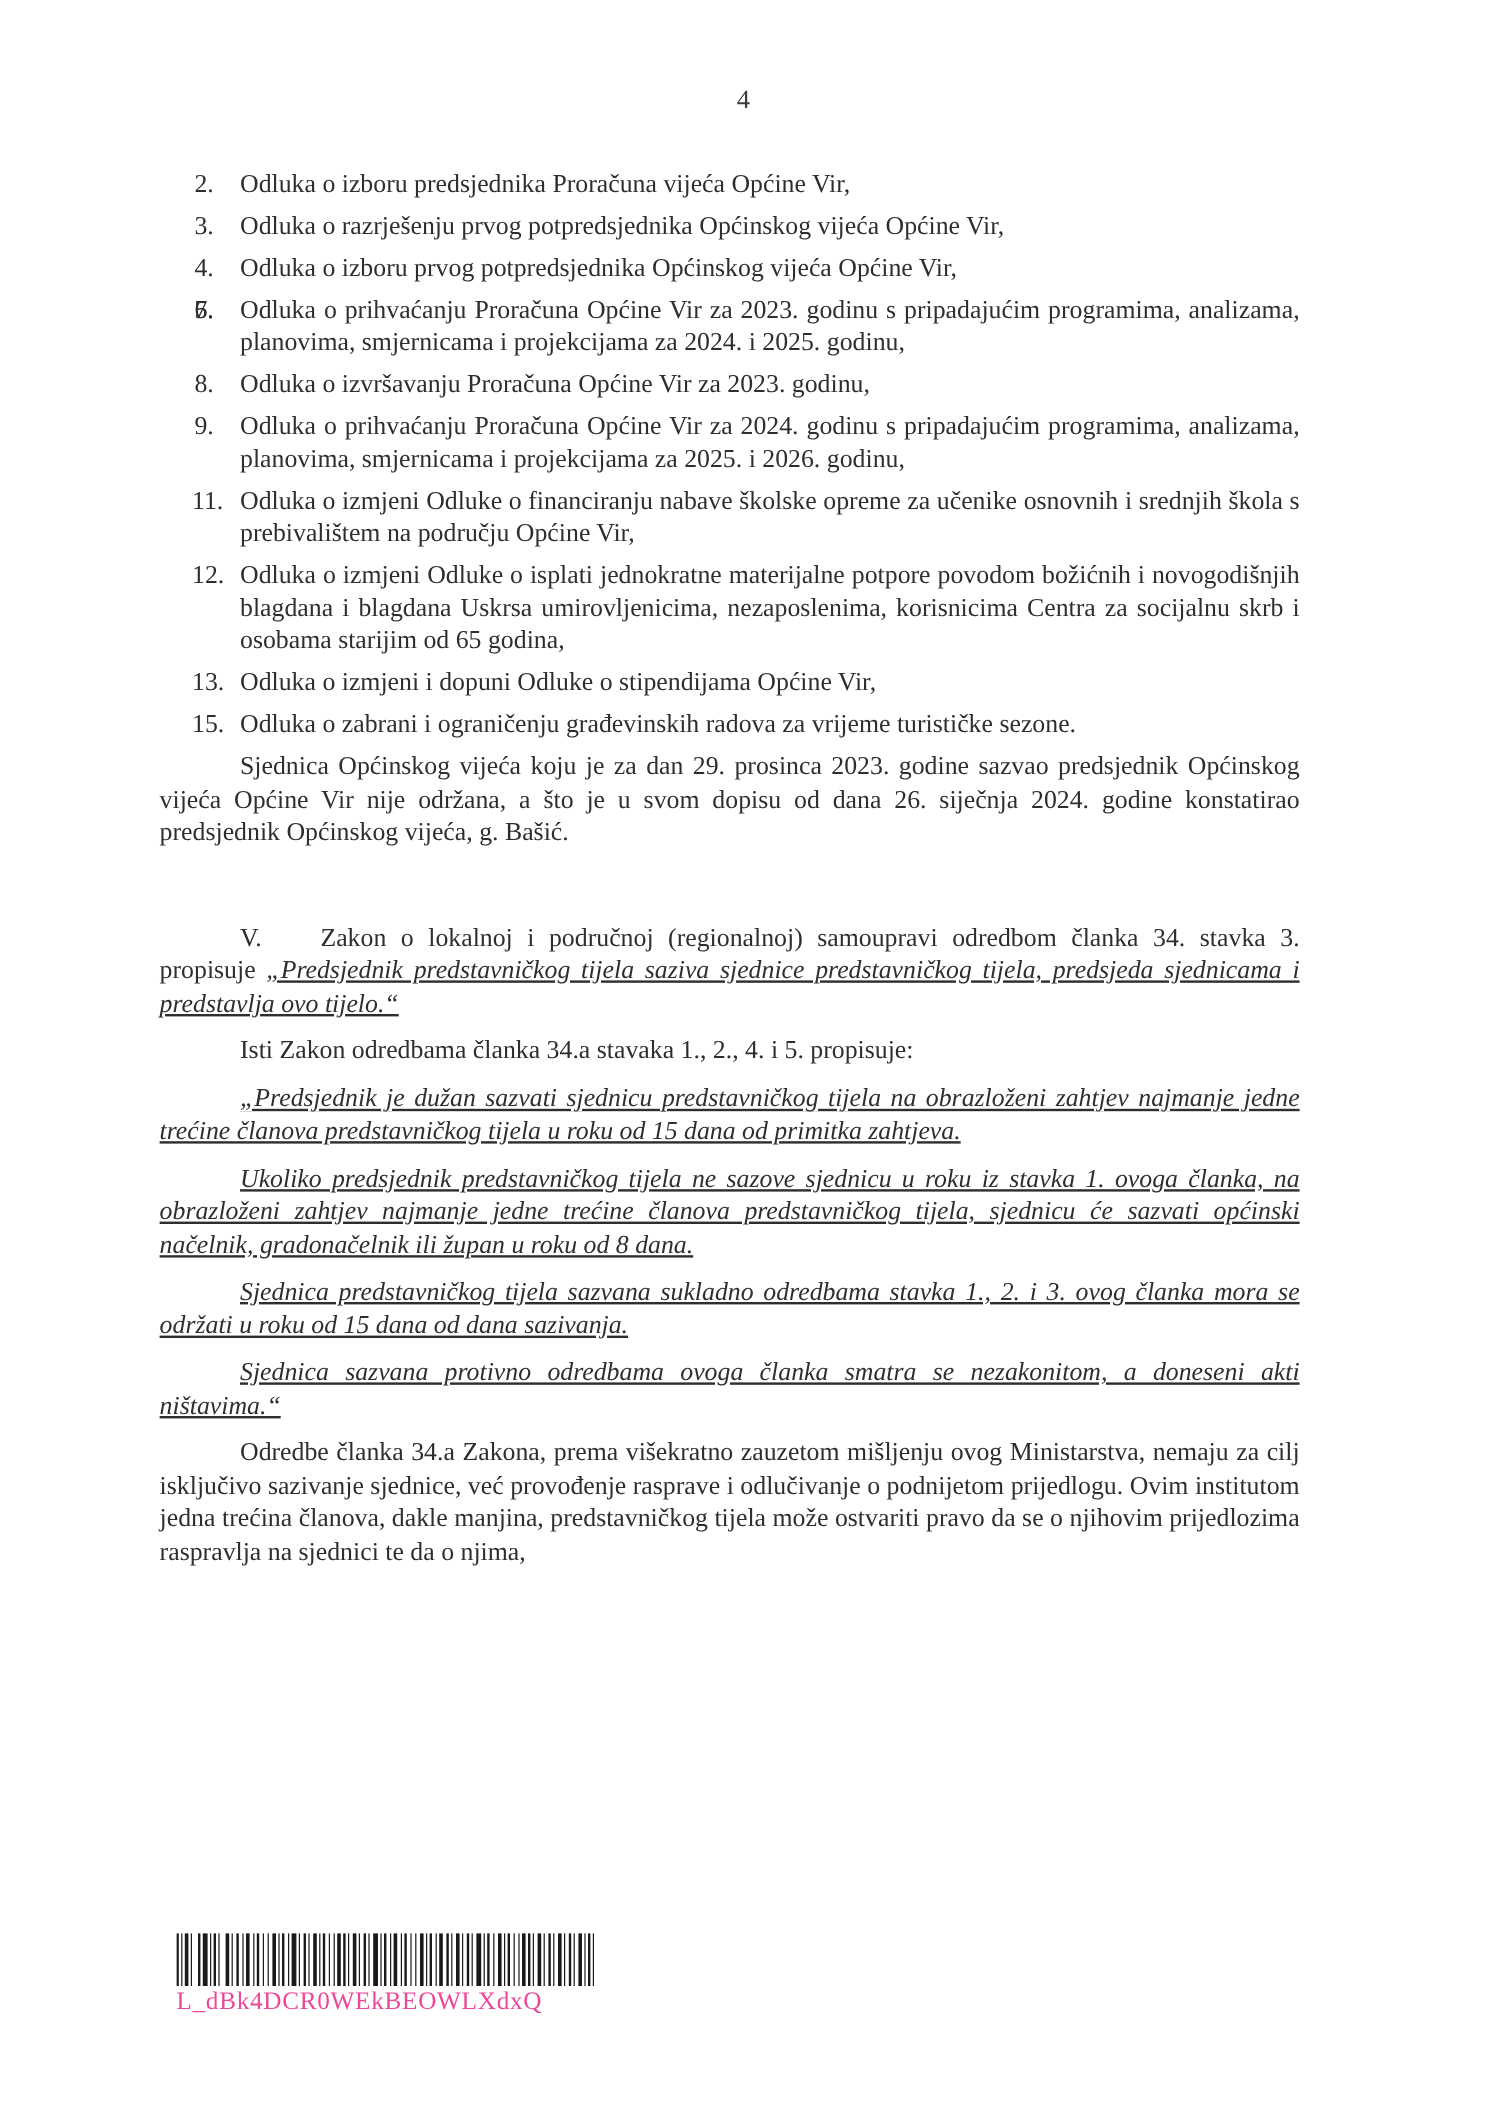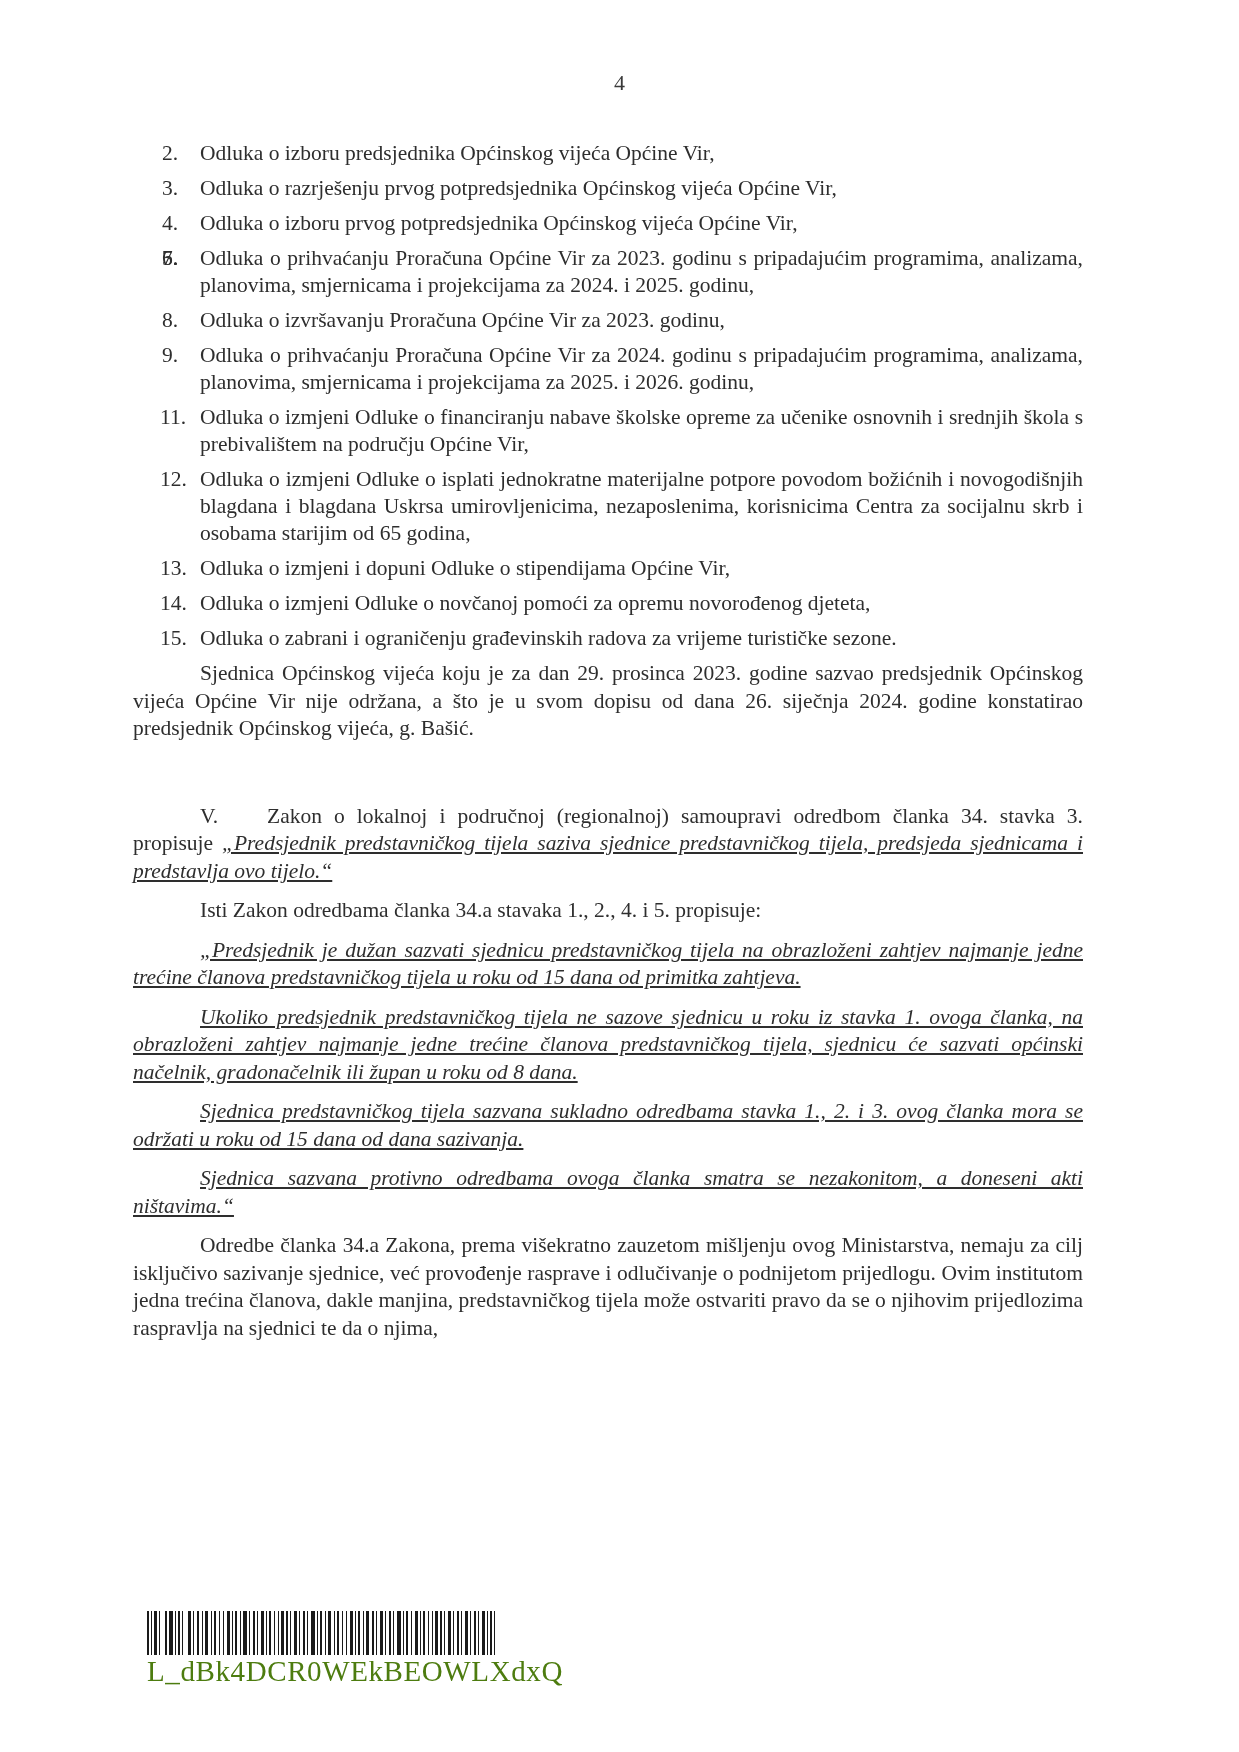--- a/index.html
+++ b/index.html
@@ -69,44 +69,43 @@
       position: absolute;
       top: 1611px;
       left: 147px;
       width: 348px;
       height: 44px;
     }
     .barcode-text {
       position: absolute;
       top: 1655px;
       left: 147px;
-      font-size: 29px;
+      font-size: 21px;
       letter-spacing: 0.6px;
-      color: #4d7c0f;
+      color: #ec4899;
     }
   </style>
 </head>
 <body>
 
 <div class="page-number">4</div>
 
 <div class="content">
   <ul class="list">
-    <li class="list-item"><span class="num">2.</span><span>Odluka o izboru predsjednika Općinskog vijeća Općine Vir,</span></li>
+    <li class="list-item"><span class="num">2.</span><span>Odluka o izboru predsjednika Proračuna vijeća Općine Vir,</span></li>
     <li class="list-item"><span class="num">3.</span><span>Odluka o razrješenju prvog potpredsjednika Općinskog vijeća Općine Vir,</span></li>
     <li class="list-item"><span class="num">4.</span><span>Odluka o izboru prvog potpredsjednika Općinskog vijeća Općine Vir,</span></li>
     <li class="list-item"><span class="num">5.</span></li>
     <li class="list-item"><span class="num">6.</span></li>
     <li class="list-item"><span class="num">7.</span><span>Odluka o prihvaćanju Proračuna Općine Vir za 2023. godinu s pripadajućim programima, analizama, planovima, smjernicama i projekcijama za 2024. i 2025. godinu,</span></li>
     <li class="list-item"><span class="num">8.</span><span>Odluka o izvršavanju Proračuna Općine Vir za 2023. godinu,</span></li>
     <li class="list-item"><span class="num">9.</span><span>Odluka o prihvaćanju Proračuna Općine Vir za 2024. godinu s pripadajućim programima, analizama, planovima, smjernicama i projekcijama za 2025. i 2026. godinu,</span></li>
     <li class="list-item two-digit"><span class="num">11.</span><span>Odluka o izmjeni Odluke o financiranju nabave školske opreme za učenike osnovnih i srednjih škola s prebivalištem na području Općine Vir,</span></li>
     <li class="list-item two-digit"><span class="num">12.</span><span>Odluka o izmjeni Odluke o isplati jednokratne materijalne potpore povodom božićnih i novogodišnjih blagdana i blagdana Uskrsa umirovljenicima, nezaposlenima, korisnicima Centra za socijalnu skrb i osobama starijim od 65 godina,</span></li>
     <li class="list-item two-digit"><span class="num">13.</span><span>Odluka o izmjeni i dopuni Odluke o stipendijama Općine Vir,</span></li>
-    <li class="list-item two-digit"><span class="num">14.</span><span>Odluka o izmjeni Odluke o novčanoj pomoći za opremu novorođenog djeteta,</span></li>
     <li class="list-item two-digit"><span class="num">15.</span><span>Odluka o zabrani i ograničenju građevinskih radova za vrijeme turističke sezone.</span></li>
   </ul>
 
   <p class="para" style="margin-top:6px;">Sjednica Općinskog vijeća koju je za dan 29. prosinca 2023. godine sazvao predsjednik Općinskog vijeća Općine Vir nije održana, a što je u svom dopisu od dana 26. siječnja 2024. godine konstatirao predsjednik Općinskog vijeća, g. Bašić.</p>
 
   <div class="gap-l"></div>
 
   <p class="para"><span class="section-mark">V.</span><span>Zakon o lokalnoj i područnoj (regionalnoj) samoupravi odredbom članka 34. stavka 3. propisuje </span><span class="italic">„Predsjednik predstavničkog tijela saziva sjednice predstavničkog tijela, predsjeda sjednicama i predstavlja ovo tijelo.“</span></p>
 
   <div class="gap-s"></div>

